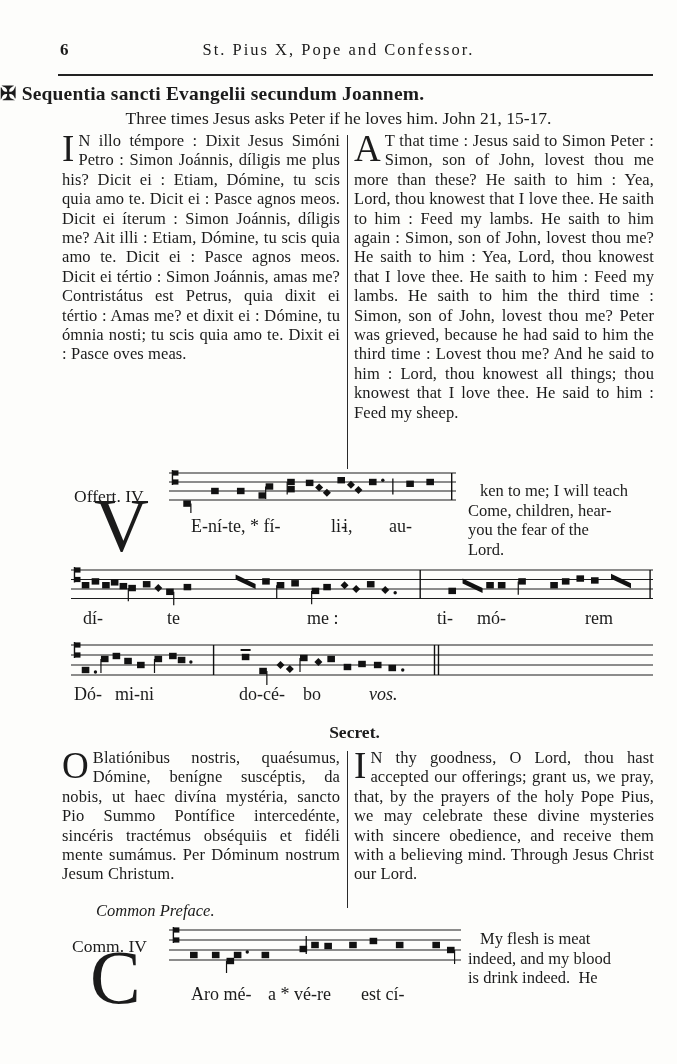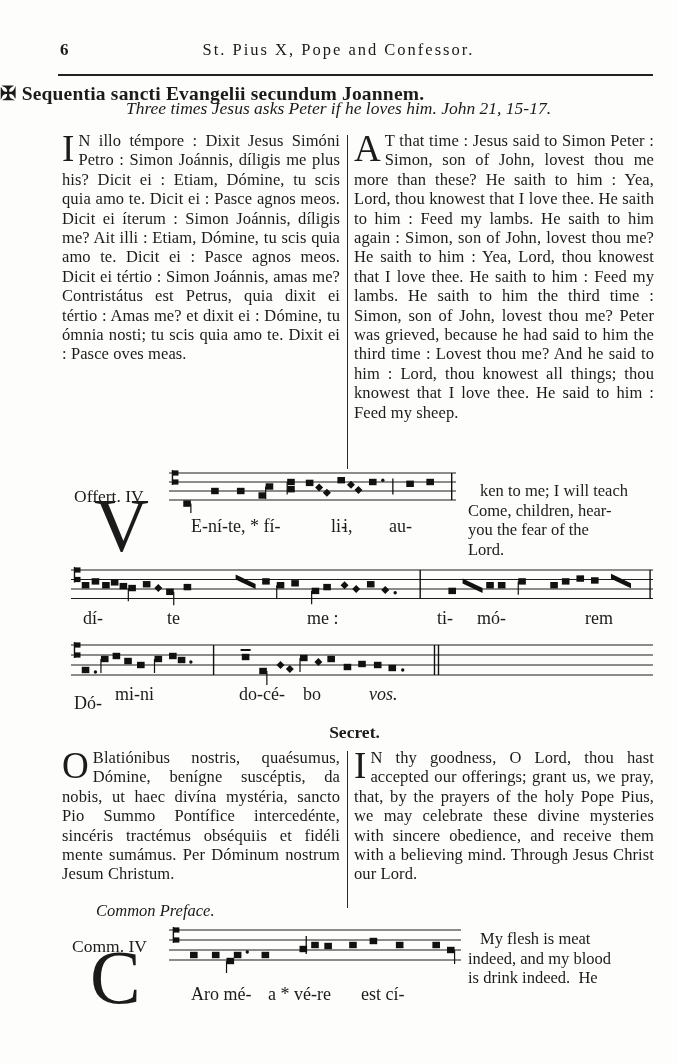--- a/index.html
+++ b/index.html
@@ -5,21 +5,21 @@
   html,body{margin:0;padding:0;background:#d8d8d4;}
   .page{position:relative;width:677px;height:1064px;background:#fdfdfb;color:#1b1b1b;
         font-family:"Liberation Serif","DejaVu Serif",serif;overflow:hidden;}
   .abs{position:absolute;}
   
   .pagenum{left:60px;top:40px;font-size:17px;font-weight:bold;}
   .running{left:0;top:40px;width:100%;text-align:center;font-size:16.5px;letter-spacing:2px;}
   .rule{left:58px;top:74px;width:595px;height:2px;background:#222;}
   
   .gtitle{left:0;top:82px;width:100%;text-align:left;font-size:19.5px;font-weight:bold;letter-spacing:.2px;}
-  .gsub{left:0;top:98px;width:100%;text-align:center;font-size:17.5px;font-style:italic;}
+  .gsub{left:0;top:108px;width:100%;text-align:center;font-size:17.5px;}
   
   .cols{display:flex;}
   .gospel-cols{left:62px;top:131px;width:592px;}
   .secret-cols{left:62px;top:748px;width:592px;}
   .col{margin:0;text-align:justify;font-size:16.5px;line-height:19.4px;letter-spacing:.1px;}
   .col.lat{width:278px;}
   .col.eng{width:300px;margin-left:14px;}
   .dc{float:left;font-size:37px;line-height:31px;padding:2px 4px 0 0;}
   .divider{width:1px;background:#2a2a2a;}
   .div1{left:347px;top:135px;height:334px;}
@@ -204,21 +204,21 @@
       <rect x="256.354" y="14.8" width="7.6" height="6.4" fill="#111"></rect>
       <rect x="272.65" y="22.8" width="7.6" height="6.4" fill="#111"></rect>
       <rect x="287.2" y="19.8" width="7.6" height="6.4" fill="#111"></rect>
       <rect x="302.914" y="20.8" width="7.6" height="6.4" fill="#111"></rect>
       <rect x="317.464" y="23.8" width="7.6" height="6.4" fill="#111"></rect>
       <circle cx="331.73999999999995" cy="29" r="1.7" fill="#111"></circle>
       <line x1="363.496" y1="4" x2="363.496" y2="34" stroke="#111" stroke-width="1.4"></line>
       <line x1="367.496" y1="4" x2="367.496" y2="34" stroke="#111" stroke-width="1.4"></line>
     </svg>
   <div class="abs lyrics lyr3">
-      <span class="syl" style="left: 3px; margin-top: 9px;">Dó-</span>
+      <span class="syl" style="left: 3px;">Dó-</span>
       <span class="syl" style="left: 44px;">mi-ni</span>
       <span class="syl" style="left: 168px;">do-cé-</span>
       <span class="syl" style="left: 232px;">bo</span>
       <span class="syl" style="left: 298px; font-style: italic;">vos.</span>
     </div>
 
   <div class="abs sechead">Secret.</div>
   <div class="abs cols secret-cols">
     <p class="col lat"><span class="dc">O</span><span>Blatiónibus nostris, quaésumus, Dómine, benígne suscéptis, da nobis, ut haec divína mystéria, sancto Pio Summo Pontífice intercedénte, sincéris tractémus obséquiis et fidéli mente sumámus. Per Dóminum nostrum Jesum Christum.</span></p>
     <p class="col eng"><span class="dc">I</span><span>N thy goodness, O Lord, thou hast accepted our offerings; grant us, we pray, that, by the prayers of the holy Pope Pius, we may celebrate these divine mysteries with sincere obedience, and receive them with a believing mind. Through Jesus Christ our Lord.</span></p>

